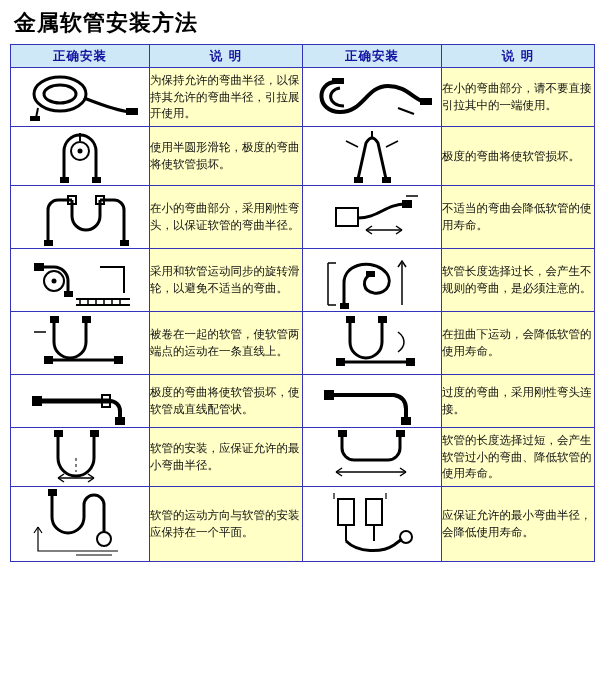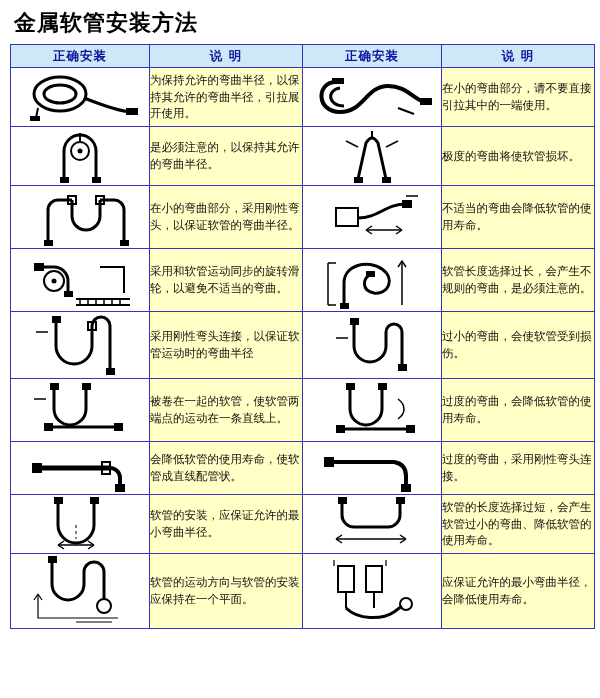--- a/index.html
+++ b/index.html
@@ -119,21 +119,21 @@
         <td class="img-cell">
           <svg class="ill" width="132" height="58" viewBox="0 0 132 58">
             <path d="M50 52 L 50 24 A 16 16 0 0 1 82 24 L 82 52" fill="none" stroke="#000" stroke-width="3"></path>
             <circle cx="66" cy="24" r="9" fill="none" stroke="#000" stroke-width="2"></circle>
             <circle cx="66" cy="24" r="2.5" fill="#000"></circle>
             <rect x="46" y="50" width="9" height="6" fill="#000"></rect>
             <rect x="78" y="50" width="9" height="6" fill="#000"></rect>
             <path d="M66 6 L 66 14" stroke="#000" stroke-width="2"></path>
           </svg>
         </td>
-        <td class="txt-cell">是必须注意的，以保持其允许的弯曲半径。</td>
+        <td class="txt-cell">使用半圆形滑轮，极度的弯曲将使软管损坏。</td>
         <td class="img-cell">
           <svg class="ill" width="132" height="58" viewBox="0 0 132 58">
             <path d="M52 52 L 60 16 Q 66 6 72 16 L 80 52" fill="none" stroke="#000" stroke-width="3"></path>
             <rect x="48" y="50" width="9" height="6" fill="#000"></rect>
             <rect x="76" y="50" width="9" height="6" fill="#000"></rect>
             <path d="M52 20 L 40 14 M 80 20 L 92 14" stroke="#000" stroke-width="1.5"></path>
             <path d="M66 4 L 66 12" stroke="#000" stroke-width="2"></path>
           </svg>
         </td>
         <td class="txt-cell">极度的弯曲将使软管损坏。</td>
@@ -188,42 +188,20 @@
             <rect x="60" y="22" width="9" height="6" fill="#000"></rect>
             <path d="M22 14 L 22 56 M 22 14 L 30 14" stroke="#000" stroke-width="1.5"></path>
             <path d="M22 56 L 30 56" stroke="#000" stroke-width="1.5"></path>
             <path d="M96 14 L 96 56" stroke="#000" stroke-width="1.5"></path>
             <path d="M92 18 L 96 12 L 100 18" fill="none" stroke="#000" stroke-width="1.5"></path>
           </svg>
         </td>
         <td class="txt-cell">软管长度选择过长，会产生不规则的弯曲，是必须注意的。</td>
       </tr>
 
-      <tr>
-        <td class="img-cell">
-          <svg class="ill" width="132" height="66" viewBox="0 0 132 66">
-            <path d="M42 8 L 42 34 A 18 18 0 0 0 78 34 L 78 14" fill="none" stroke="#000" stroke-width="3"></path>
-            <path d="M78 14 A 9 9 0 0 1 96 14 L 96 58" fill="none" stroke="#000" stroke-width="3"></path>
-            <rect x="38" y="4" width="9" height="7" fill="#000"></rect>
-            <rect x="92" y="56" width="9" height="7" fill="#000"></rect>
-            <rect x="74" y="10" width="8" height="8" fill="none" stroke="#000" stroke-width="2"></rect>
-            <path d="M22 20 L 34 20" stroke="#000" stroke-width="1.5"></path>
-          </svg>
-        </td>
-        <td class="txt-cell">采用刚性弯头连接，以保证软管运动时的弯曲半径</td>
-        <td class="img-cell">
-          <svg class="ill" width="132" height="66" viewBox="0 0 132 66">
-            <path d="M48 10 L 48 34 A 16 16 0 0 0 80 34 L 80 20 A 8 8 0 0 1 96 20 L 96 54" fill="none" stroke="#000" stroke-width="3"></path>
-            <rect x="44" y="6" width="9" height="7" fill="#000"></rect>
-            <rect x="92" y="52" width="9" height="7" fill="#000"></rect>
-            <path d="M30 26 L 42 26" stroke="#000" stroke-width="1.5"></path>
-          </svg>
-        </td>
-        <td class="txt-cell">过小的弯曲，会使软管受到损伤。</td>
-      </tr>
 
       <tr>
         <td class="img-cell">
           <svg class="ill" width="132" height="62" viewBox="0 0 132 62">
             <path d="M40 8 L 40 30 A 16 16 0 0 0 72 30 L 72 8" fill="none" stroke="#000" stroke-width="3"></path>
             <rect x="36" y="4" width="9" height="7" fill="#000"></rect>
             <rect x="68" y="4" width="9" height="7" fill="#000"></rect>
             <path d="M34 48 L 104 48" stroke="#000" stroke-width="3"></path>
             <rect x="30" y="44" width="9" height="8" fill="#000"></rect>
             <rect x="100" y="44" width="9" height="8" fill="#000"></rect>
@@ -235,34 +213,34 @@
           <svg class="ill" width="132" height="62" viewBox="0 0 132 62">
             <path d="M44 8 L 44 30 A 16 16 0 0 0 76 30 L 76 8" fill="none" stroke="#000" stroke-width="3"></path>
             <rect x="40" y="4" width="9" height="7" fill="#000"></rect>
             <rect x="72" y="4" width="9" height="7" fill="#000"></rect>
             <path d="M34 50 L 104 50" stroke="#000" stroke-width="3"></path>
             <rect x="30" y="46" width="9" height="8" fill="#000"></rect>
             <rect x="100" y="46" width="9" height="8" fill="#000"></rect>
             <path d="M92 20 C 100 26, 100 34, 92 40" fill="none" stroke="#000" stroke-width="1.5"></path>
           </svg>
         </td>
-        <td class="txt-cell">过度的弯曲，会降低软管的使用寿命。</td>
+        <td class="txt-cell">在扭曲下运动，会降低软管的使用寿命。</td>
       </tr>
 
       <tr>
         <td class="img-cell">
           <svg class="ill" width="132" height="52" viewBox="0 0 132 52">
             <path d="M24 26 L 96 26" stroke="#000" stroke-width="5"></path>
             <path d="M96 26 A 10 10 0 0 1 106 36 L 106 46" fill="none" stroke="#000" stroke-width="4"></path>
             <rect x="18" y="21" width="10" height="10" fill="#000"></rect>
             <rect x="101" y="42" width="10" height="8" fill="#000"></rect>
             <rect x="88" y="20" width="8" height="12" fill="none" stroke="#000" stroke-width="2"></rect>
           </svg>
         </td>
-        <td class="txt-cell">会降低软管的使用寿命，使软管成直线配管状。</td>
+        <td class="txt-cell">极度的弯曲将使软管损坏，使软管成直线配管状。</td>
         <td class="img-cell">
           <svg class="ill" width="132" height="52" viewBox="0 0 132 52">
             <path d="M24 20 L 88 20 Q 100 22, 100 34 L 100 46" fill="none" stroke="#000" stroke-width="4"></path>
             <rect x="18" y="15" width="10" height="10" fill="#000"></rect>
             <rect x="95" y="42" width="10" height="8" fill="#000"></rect>
           </svg>
         </td>
         <td class="txt-cell">过度的弯曲，采用刚性弯头连接。</td>
       </tr>
 

